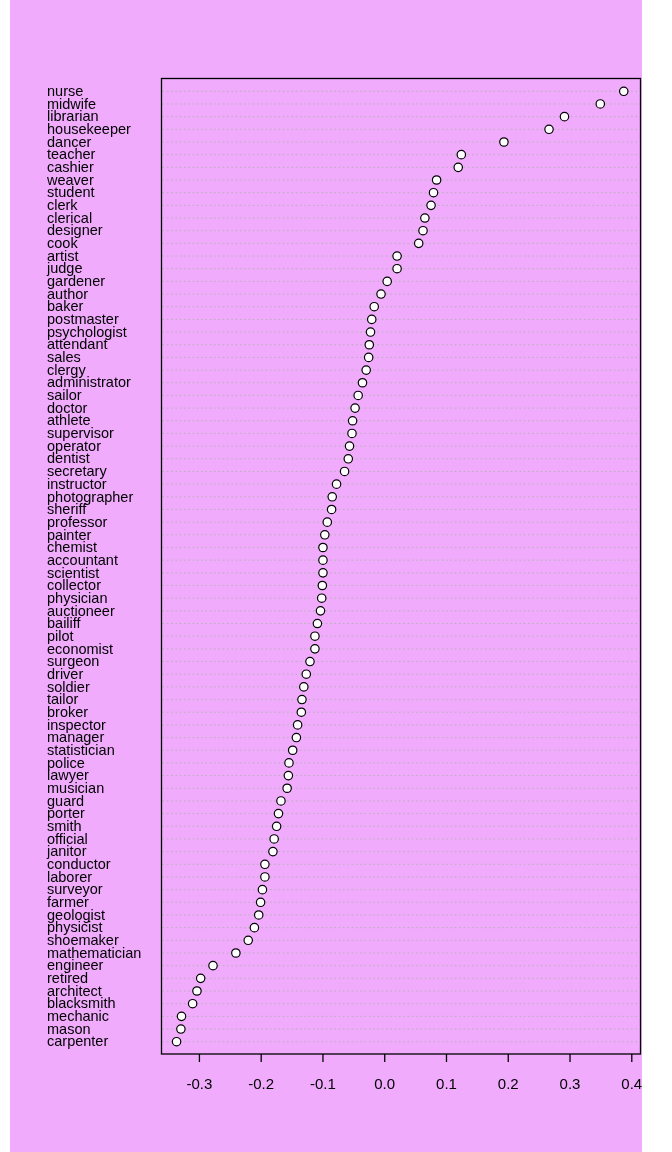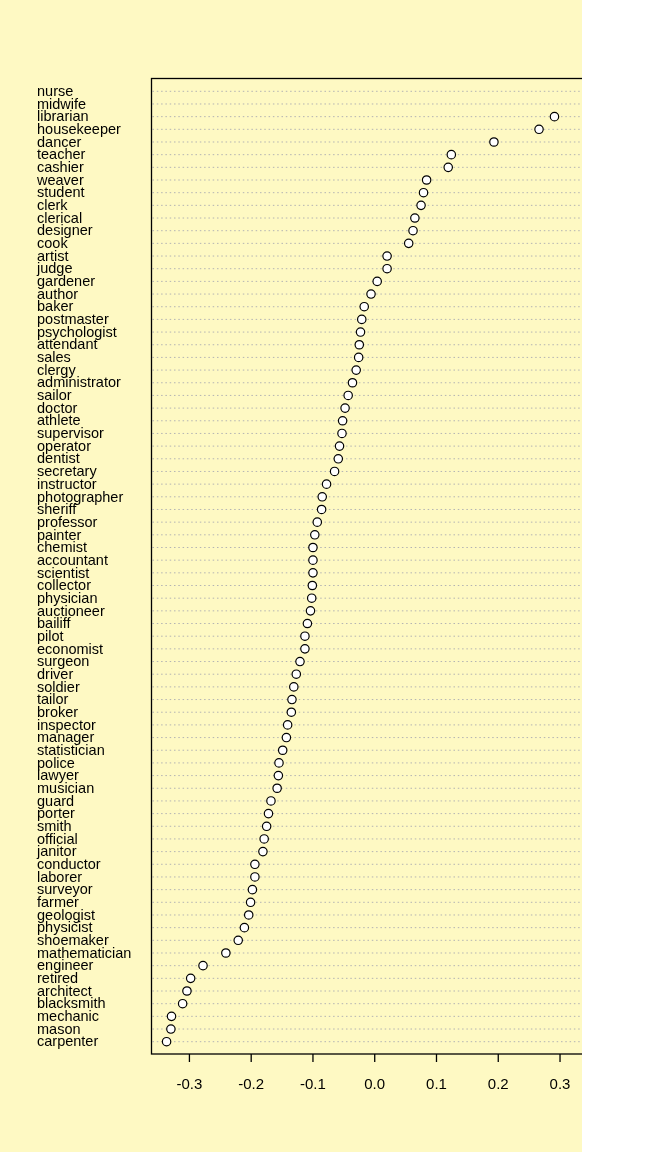--- a/index.html
+++ b/index.html
@@ -7,24 +7,25 @@
     padding: 0;
     background: #ffffff;
   }
   body {
     width: 672px;
     height: 1152px;
     font-family: "Liberation Sans", sans-serif;
   }
   .figure {
     position: relative;
-    width: 582px;
+    width: 632px;
     height: 1152px;
-    background: #fef9c3;
+    background: #f0abfc;
     overflow: hidden;
+    margin-left: 10px;
   }
   svg text {
     font-family: "Liberation Sans", sans-serif;
     fill: #000000;
   }
 </style>
 </head>
 <body>
 
 <div class="figure">

